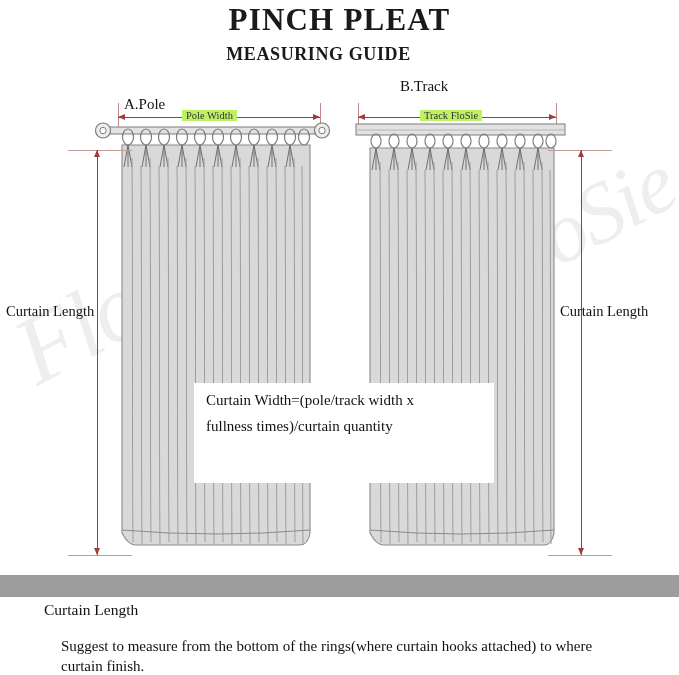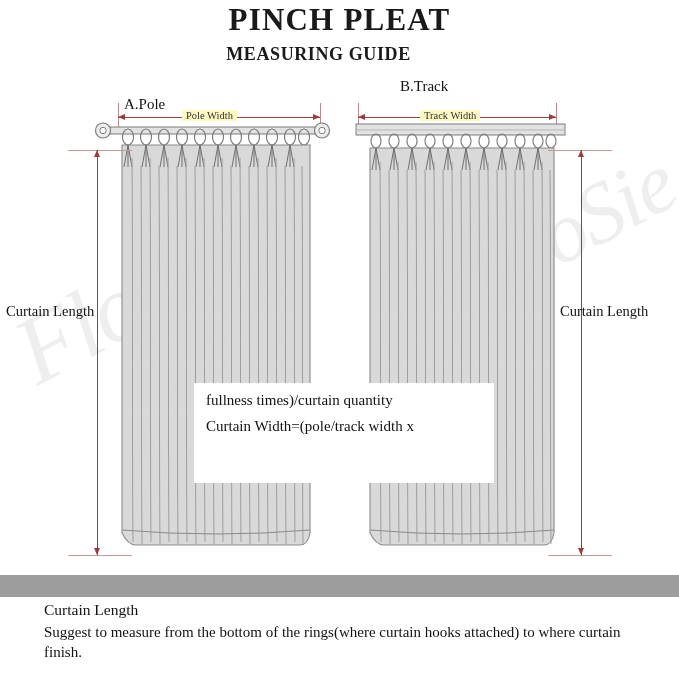--- a/index.html
+++ b/index.html
@@ -71,21 +71,21 @@
 
   .dim-tick {
     position: absolute;
     width: 1px;
     background: #c08a8a;
   }
   .dim-label {
     position: absolute;
     font-size: 10.5px;
     color: #333;
-    background: #fef9c3;
+    background: #bef264;
     padding: 0 4px;
     white-space: nowrap;
   }
 
   
   .curtain-svg { position: absolute; }
 
   
   .dim-v {
     position: absolute;
@@ -157,21 +157,21 @@
     box-sizing: border-box;
   }
   .footer .f-title {
     font-size: 15.5px;
     margin: 0 0 3px 0;
     color: #111;
   }
   .footer .f-text {
     font-size: 15px;
     line-height: 1.35;
-    margin: 0;
+    margin: 17px;
     color: #111;
   }
 
   
   .watermark {
     position: absolute;
     font-family: "Liberation Serif", serif;
     font-style: italic;
     font-size: 96px;
     color: rgba(150,150,150,0.16);
@@ -197,21 +197,21 @@
   <div class="panel-label" id="label-track">B.Track</div>
 
   <div class="dim-tick" style="left:118px; top:103px; height:30px;"></div>
   <div class="dim-tick" style="left:320px; top:103px; height:30px;"></div>
   <div class="dim-h" style="left:118px; top:117px; width:202px;"></div>
   <div class="dim-label" style="left:182px; top:110px;">Pole Width</div>
 
   <div class="dim-tick" style="left:358px; top:103px; height:30px;"></div>
   <div class="dim-tick" style="left:556px; top:103px; height:30px;"></div>
   <div class="dim-h" style="left:358px; top:117px; width:198px;"></div>
-  <div class="dim-label" style="left:420px; top:110px;">Track Width</div>
+  <div class="dim-label" style="left:420px; top:110px;">Track FloSie</div>
 
   <svg class="curtain-svg" style="left:88px; top:118px;" width="250" height="450" viewBox="0 0 250 450">
 
     <rect x="22" y="9" width="205" height="7" fill="#e2e2e2" stroke="#7d7d7d" stroke-width="1"></rect>
 
     <circle cx="15" cy="12.5" r="7.5" fill="#ededed" stroke="#7d7d7d" stroke-width="1.2"></circle>
     <circle cx="15" cy="12.5" r="3.2" fill="#ffffff" stroke="#7d7d7d" stroke-width="1"></circle>
     <circle cx="234" cy="12.5" r="7.5" fill="#ededed" stroke="#7d7d7d" stroke-width="1.2"></circle>
     <circle cx="234" cy="12.5" r="3.2" fill="#ffffff" stroke="#7d7d7d" stroke-width="1"></circle>
 
@@ -334,22 +334,22 @@
   <div class="dim-hline" style="left:68px; top:555px; width:64px;"></div>
   <div class="dim-v" style="left:97px; top:150px; height:405px;"></div>
   <div class="len-label" id="len-left">Curtain Length</div>
 
   <div class="dim-hline" style="left:548px; top:150px; width:64px;"></div>
   <div class="dim-hline" style="left:548px; top:555px; width:64px;"></div>
   <div class="dim-v" style="left:581px; top:150px; height:405px;"></div>
   <div class="len-label" id="len-right">Curtain Length</div>
 
   <div class="formula">
+    <p>Curtain Width=(pole/track width x</p>
     <p>fullness times)/curtain quantity</p>
-    <p>Curtain Width=(pole/track width x</p>
   </div>
 
   <div class="footer-bar"></div>
   <div class="footer">
     <p class="f-title">Curtain Length</p>
     <p class="f-text">Suggest to measure from the bottom of the rings(where curtain hooks attached) to where curtain finish.</p>
   </div>
 
 </div>
 

